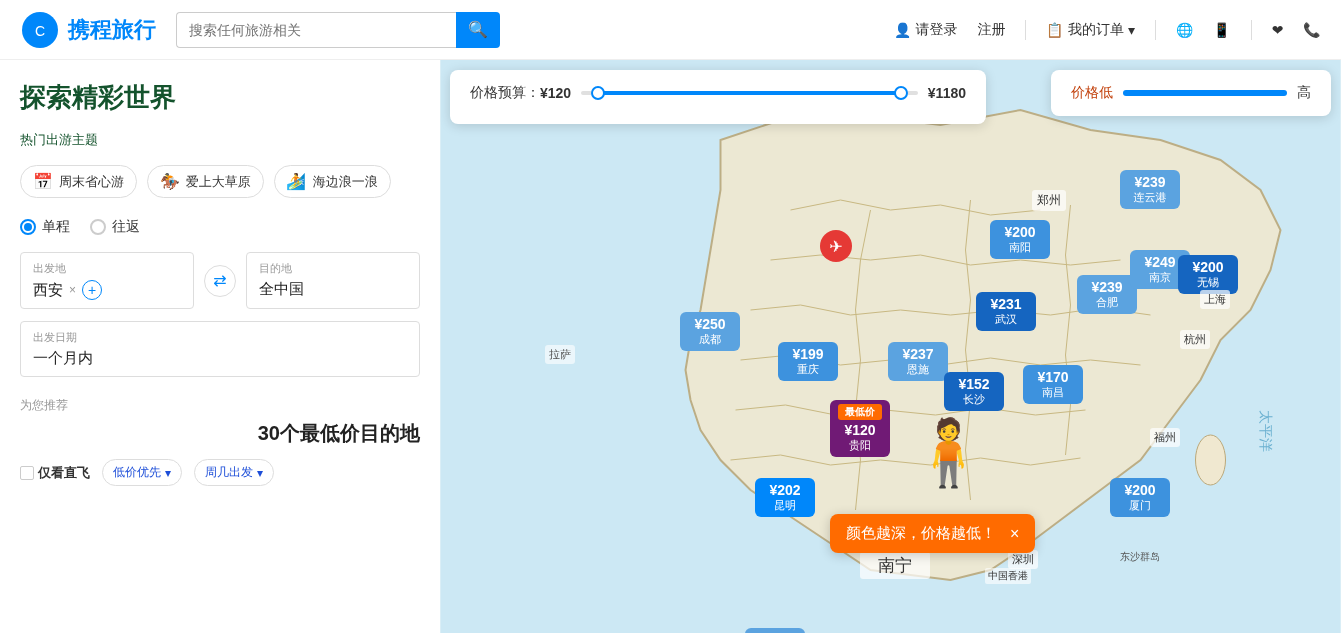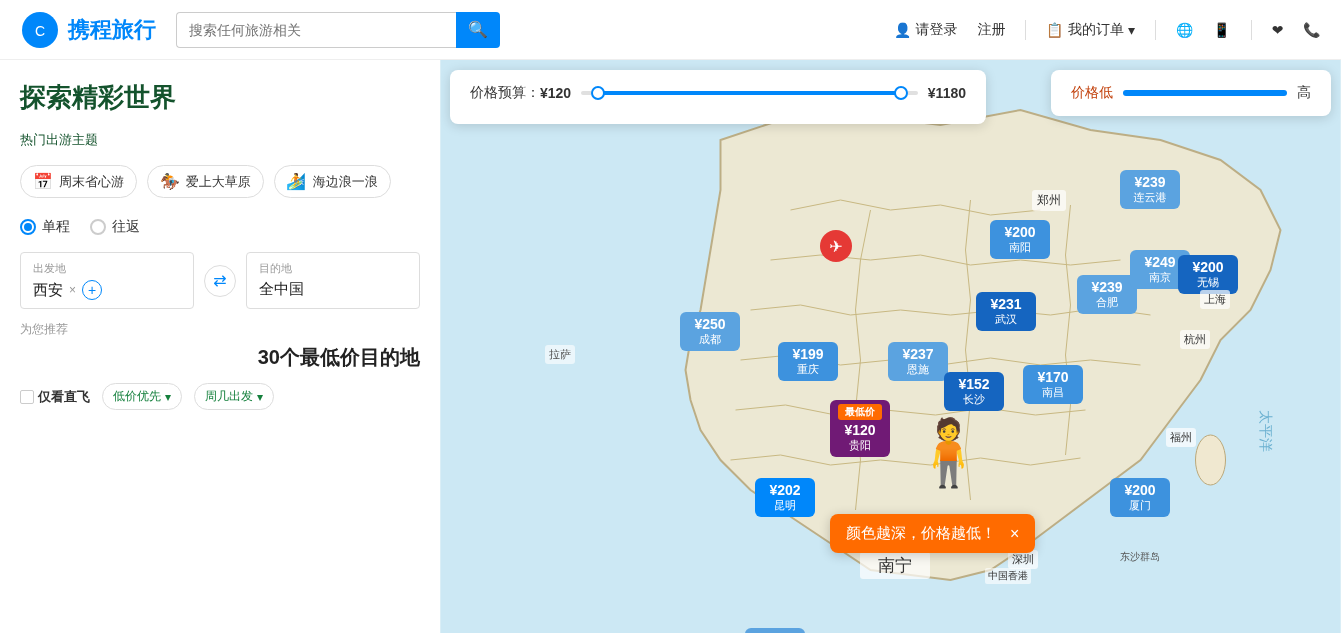--- a/index.html
+++ b/index.html
@@ -266,21 +266,21 @@
       border-radius: 2px;
     }
     .sort-btn {
       display: flex;
       align-items: center;
       gap: 4px;
       padding: 4px 10px;
       border: 1px solid #ddd;
       border-radius: 14px;
       font-size: 12px;
-      color: #15803d;
+      color: #1d4ed8;
       cursor: pointer;
       background: #fff;
     }
 
     
     .map-area {
       flex: 1;
       position: relative;
       overflow: hidden;
       background: #e8f4f8;
@@ -542,20 +542,24 @@
       </div>
       <div class="swap-btn">⇄</div>
       <div class="form-field">
         <div class="form-field-label">目的地</div>
         <div class="form-field-value">
           <span>全中国</span>
         </div>
       </div>
     </div>
 
+    <div class="date-field">
+      <div class="form-field-label">出发日期</div>
+      <div class="form-field-value">一个月内</div>
+    </div>
 
     <div class="recommend-section">
       <div class="recommend-header">
         <span class="recommend-subtitle">为您推荐</span>
       </div>
       <div class="recommend-title">30个最低价目的地</div>
       <div class="filter-row">
         <label class="checkbox-label">
           <div class="checkbox-box"></div>
           <span>仅看直飞</span>
@@ -684,21 +688,21 @@
 
     <div class="map-marker dark" style="left:738px;top:195px;">
       <div class="price">¥200</div>
       <div class="city">无锡</div>
     </div>
 
     <div style="position:absolute;left:760px;top:230px;font-size:11px;color:#333;background:rgba(255,255,255,0.7);padding:2px 4px;border-radius:3px;">上海</div>
 
     <div style="position:absolute;left:740px;top:270px;font-size:11px;color:#333;background:rgba(255,255,255,0.7);padding:2px 4px;border-radius:3px;">杭州</div>
 
-    <div style="position:absolute;left:710px;top:368px;font-size:11px;color:#333;background:rgba(255,255,255,0.7);padding:2px 4px;border-radius:3px;margin-left:16px;">福州</div>
+    <div style="position:absolute;left:710px;top:368px;font-size:11px;color:#333;background:rgba(255,255,255,0.7);padding:2px 4px;border-radius:3px;">福州</div>
 
     <div style="position:absolute;left:420px;top:492px;font-size:17px;color:#333;background:rgba(255,255,255,0.7);padding:2px 18px;border-radius:3px;">南宁</div>
 
     <div style="position:absolute;left:568px;top:490px;font-size:11px;color:#333;background:rgba(255,255,255,0.7);padding:2px 4px;border-radius:3px;">深圳</div>
 
     <div style="position:absolute;left:545px;top:508px;font-size:10px;color:#333;background:rgba(255,255,255,0.6);padding:1px 3px;border-radius:2px;">中国香港</div>
 
     <div class="map-marker" style="left:670px;top:418px;background:#3d92de;">
       <div class="price">¥200</div>
       <div class="city">厦门</div>

